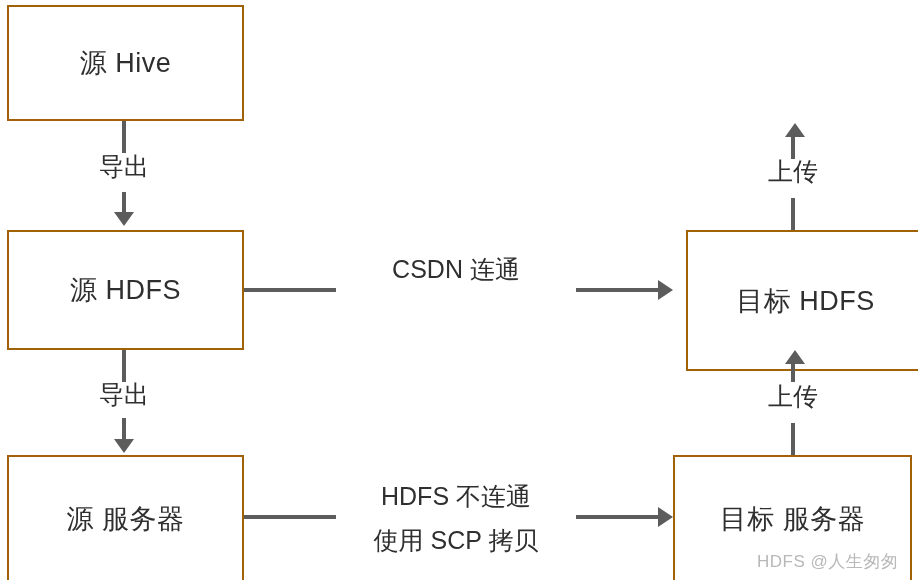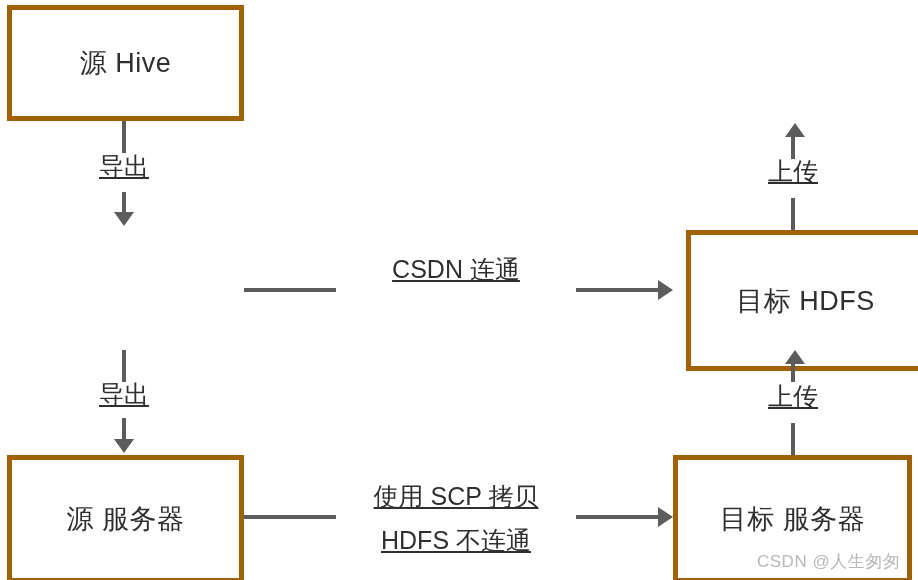--- a/index.html
+++ b/index.html
@@ -11,21 +11,21 @@
     position: relative;
     width: 918px;
     height: 580px;
     background: #ffffff;
     font-family: "Liberation Sans", "DejaVu Sans", sans-serif;
     overflow: hidden;
   }
   .node {
     position: absolute;
     box-sizing: border-box;
-    border: 5px solid #a16207;
+    border: 2px solid #a16207;
     background: #ffffff;
     display: flex;
     align-items: center;
     justify-content: center;
     color: #2f2f2f;
     font-size: 27px;
     letter-spacing: 0.5px;
     white-space: nowrap;
   }
   .node-label {
@@ -74,21 +74,20 @@
     border-bottom: 10px solid transparent;
     border-left: 15px solid #5c5c5c;
   }
 
   .edge-label {
     position: absolute;
     color: #2f2f2f;
     font-size: 25px;
     white-space: nowrap;
     text-align: center;
-    text-decoration: underline;
   }
   .edge-label.multiline {
     line-height: 1.75;
   }
 
   
   #e1-line   { left: 122px; top: 121px; height: 32px; }
   #e1-label  { left: 60px;  top: 150px; width: 128px; }
   #e1-line2  { left: 122px; top: 192px; height: 20px; }
   #e1-arrow  { left: 114px; top: 212px; }
@@ -135,20 +134,23 @@
 </style>
 </head>
 <body>
 
 <div id="canvas">
 
   <div class="node" id="node-src-hive">
     <span class="node-label">源 Hive</span>
   </div>
 
+  <div class="node" id="node-src-hdfs">
+    <span class="node-label">源 HDFS</span>
+  </div>
 
   <div class="node" id="node-src-server">
     <span class="node-label">源 服务器</span>
   </div>
 
 
   <div class="node" id="node-dst-hdfs">
     <span class="node-label">目标 HDFS</span>
   </div>
 
@@ -178,21 +180,21 @@
 
   <div class="hline" id="eA-stub"></div>
   <div class="edge-label multiline" id="eA-label">
     <div>CSDN 连通</div>
   </div>
   <div class="hline" id="eA-line"></div>
   <div class="arrow-right" id="eA-arrow"></div>
 
   <div class="hline" id="eB-stub"></div>
   <div class="edge-label multiline" id="eB-label">
+    <div>HDFS 不连通</div>
     <div>使用 SCP 拷贝</div>
-    <div>HDFS 不连通</div>
   </div>
   <div class="hline" id="eB-line"></div>
   <div class="arrow-right" id="eB-arrow"></div>
 
-  <div id="watermark">CSDN @人生匆匆</div>
+  <div id="watermark">HDFS @人生匆匆</div>
 
 </div>
 
 </body></html>

